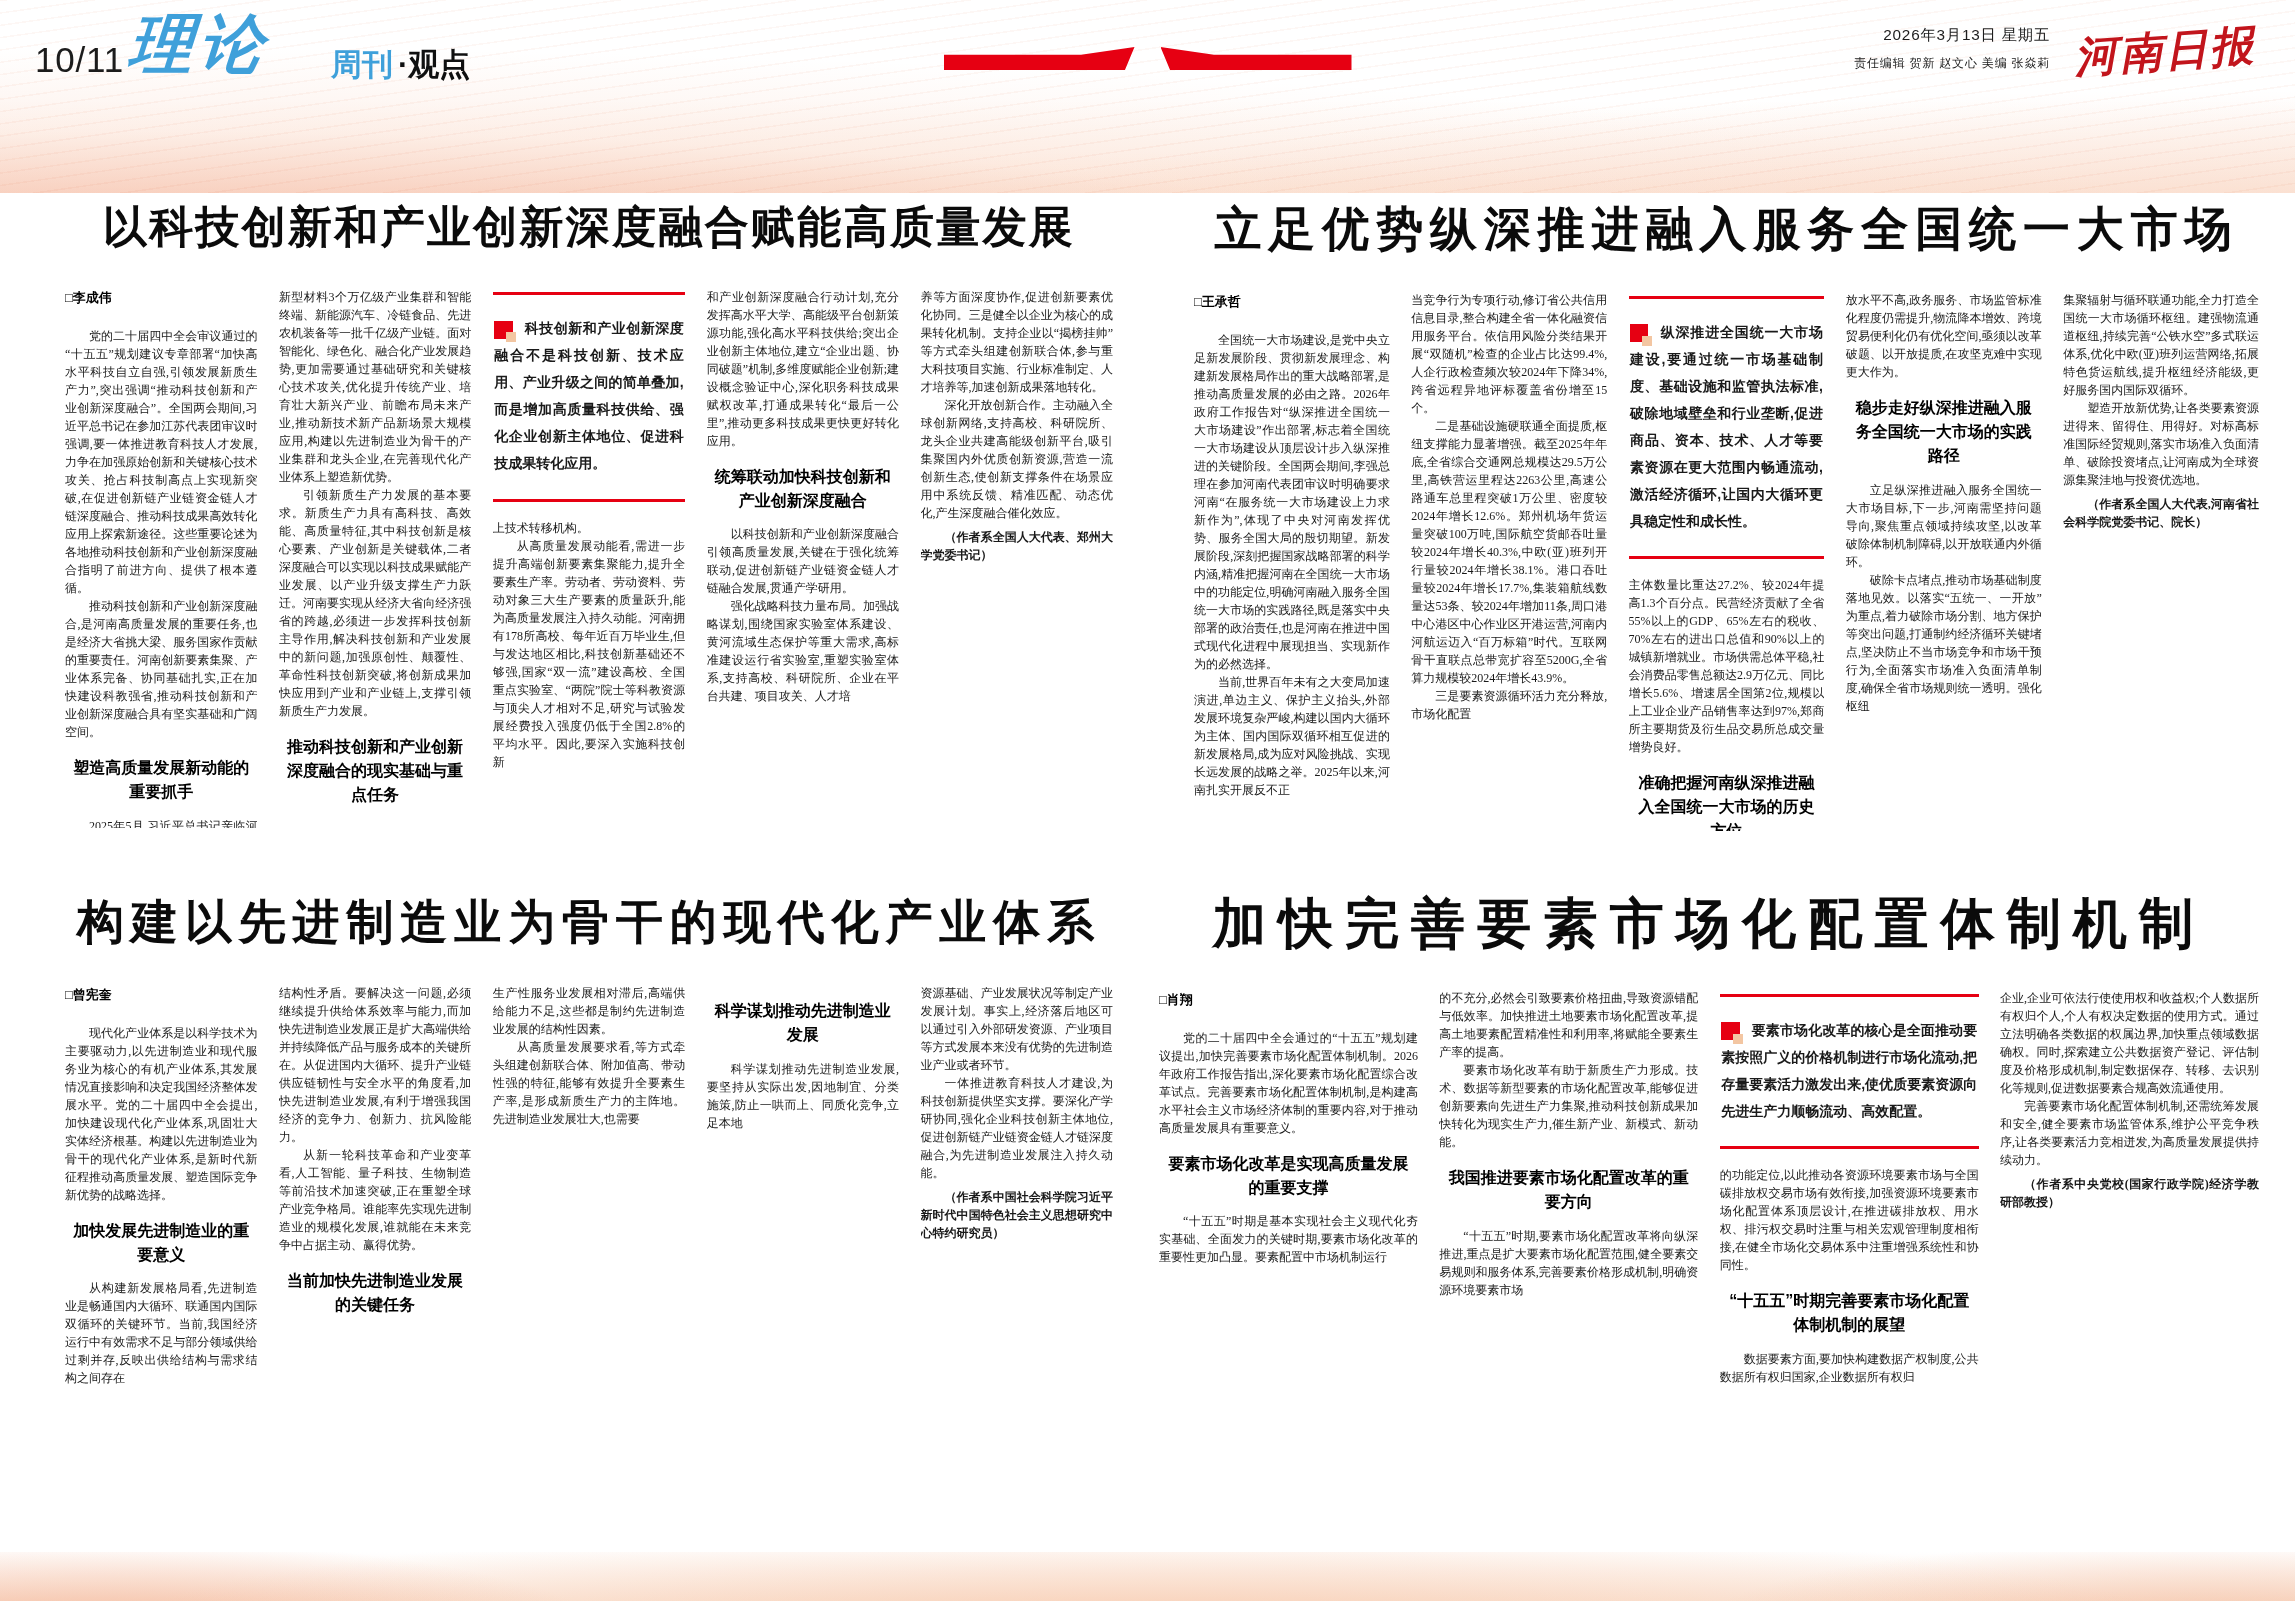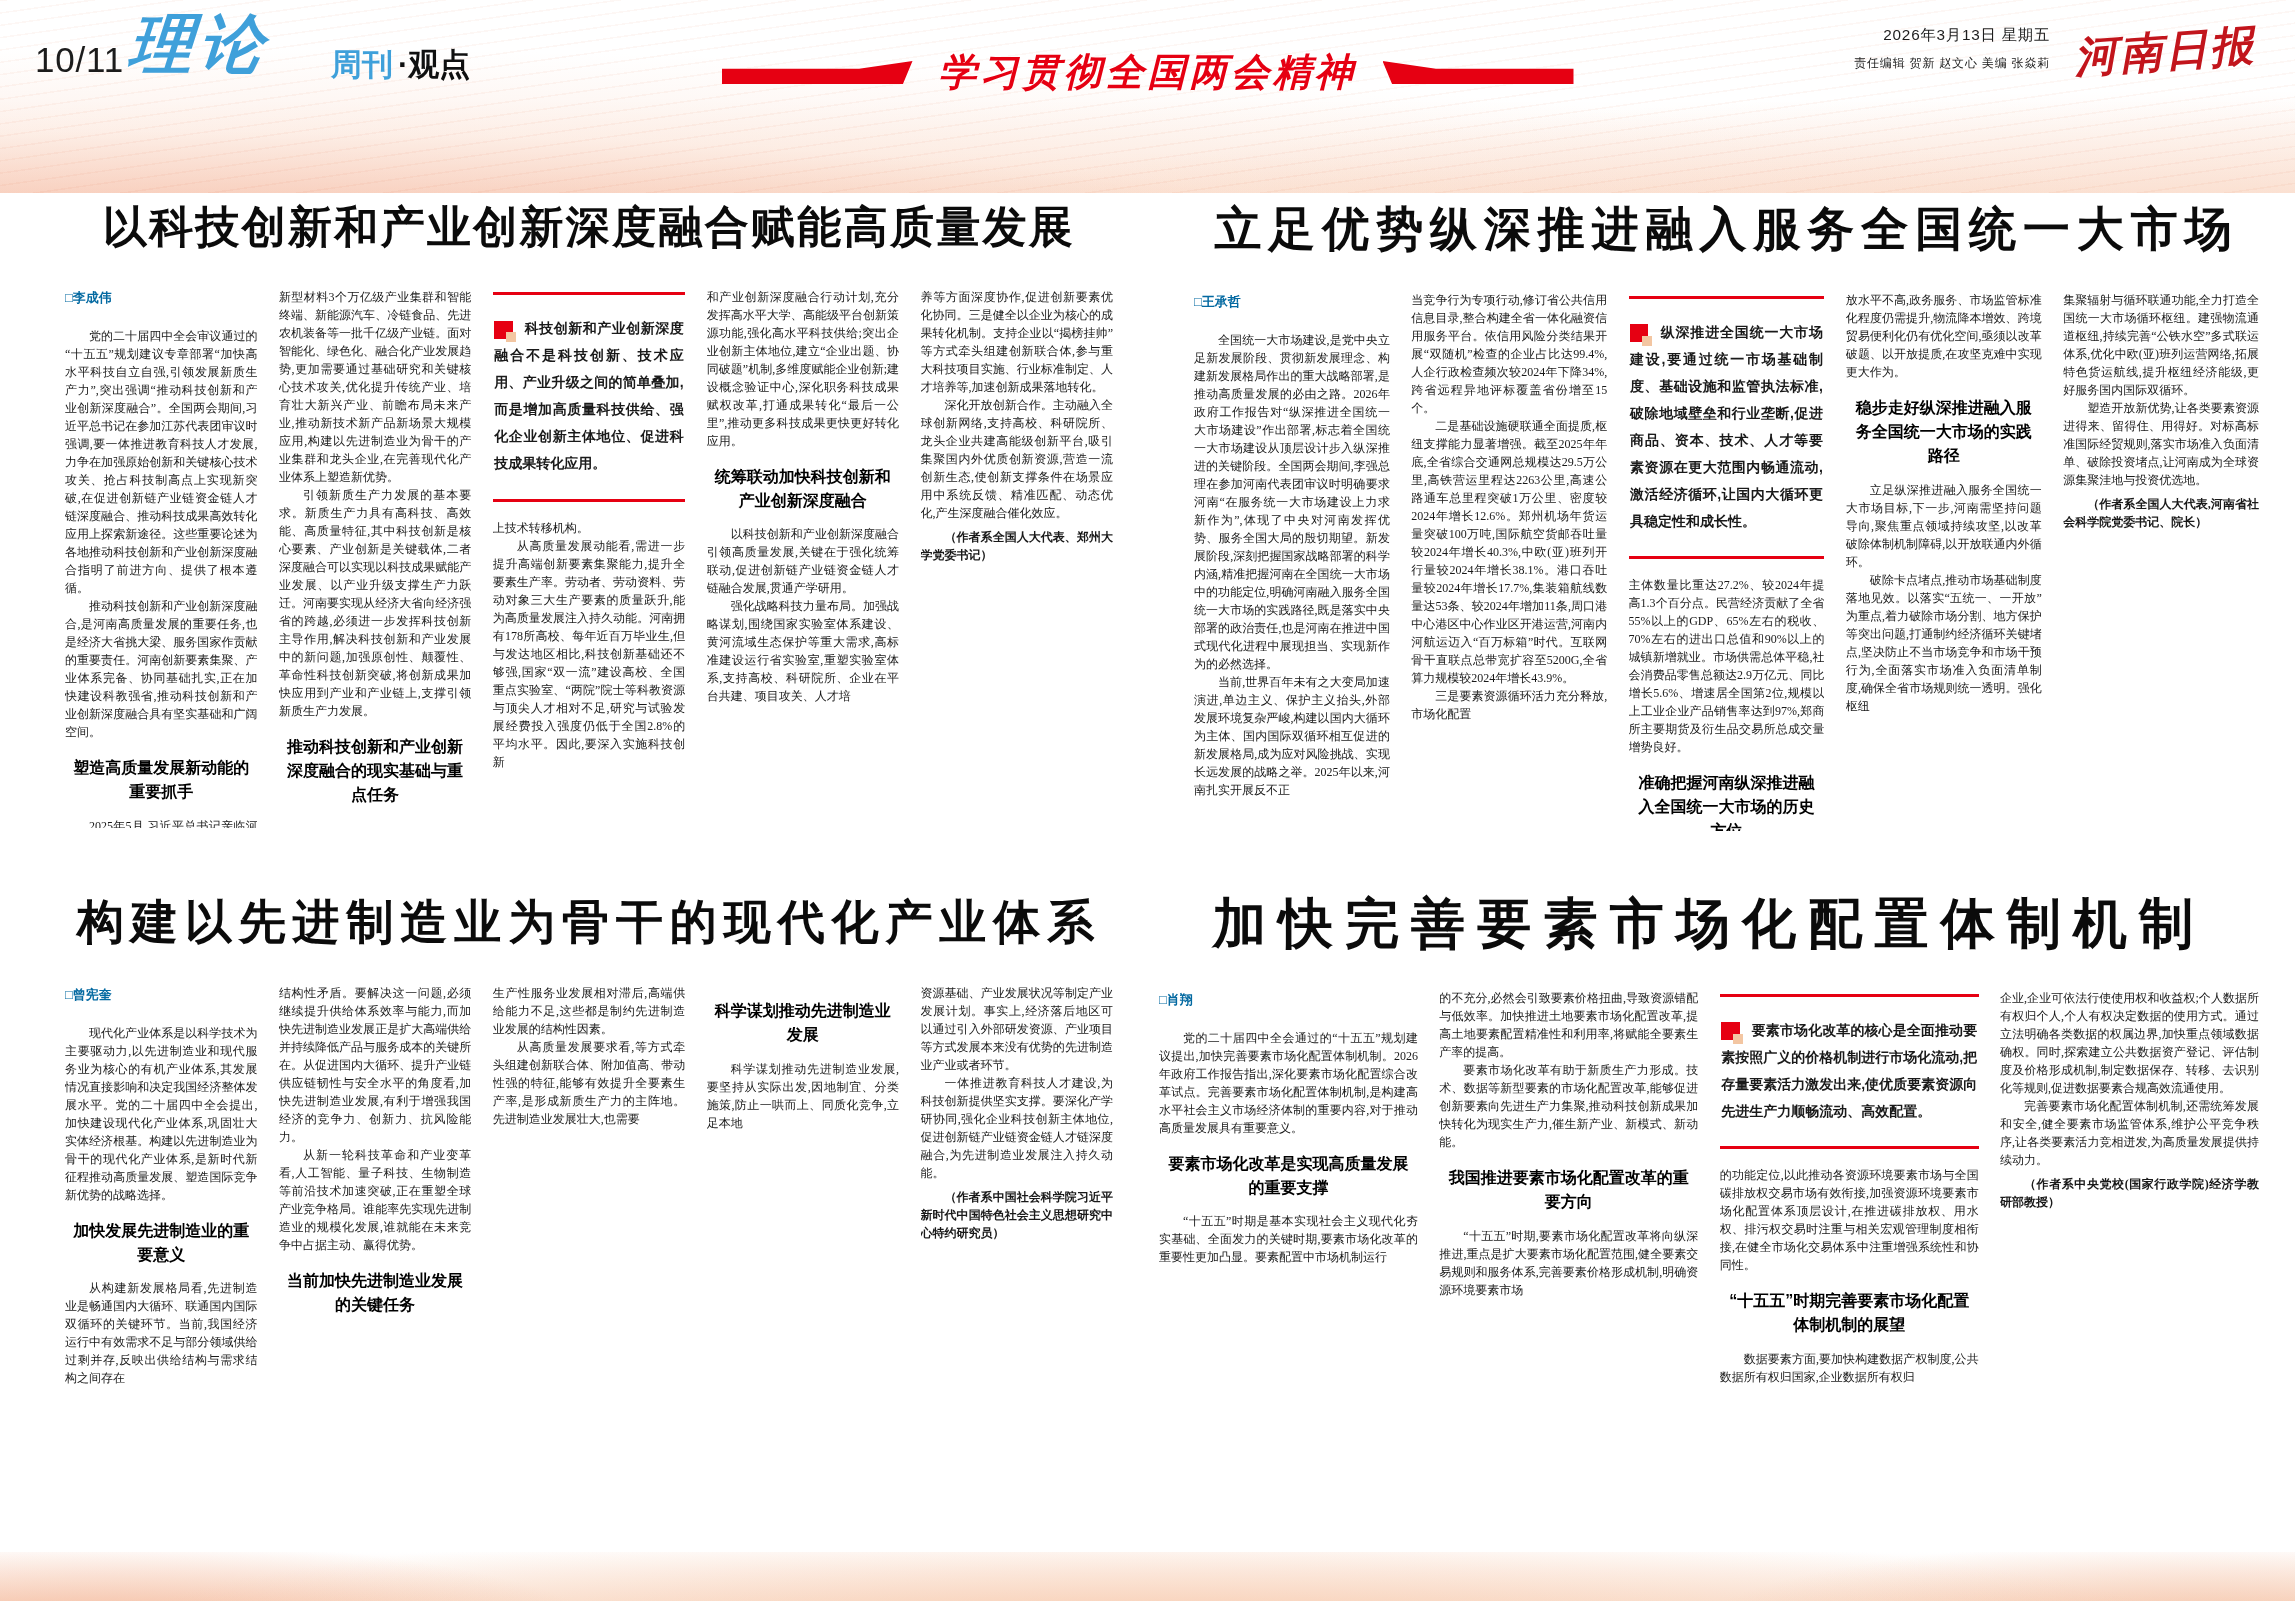--- a/index.html
+++ b/index.html
@@ -78,21 +78,21 @@
     font-size:12px;line-height:18px;color:#191919;text-align:justify;
   }
   #article-0 .col, #article-1 .col{height:540px;}
   #article-2 .col, #article-3 .col{height:583px;}
 
   .col p{margin:0;}
   .col .p{text-indent:2em;}
   .col .pc{text-indent:0;}
   .col .by{
     font-family:"Liberation Sans", sans-serif;
-    font-weight:800;font-size:13px;text-indent:0;margin:1.5px 0 20px;color:#0369a1;
+    font-weight:800;font-size:13px;text-indent:0;margin:1.5px 0 20px;color:#000000;
   }
   .col .h{
     font-family:"Liberation Sans", sans-serif;
     font-size:16px;font-weight:800;text-align:center;text-indent:0;
     line-height:1.5;margin:15.3px 4.6px 12.2px;color:#000;
   }
   .col .attr{text-indent:2em;font-weight:700;margin-top:6.1px;}
 
   .quote{
     border-top:3.1px solid #e60012;border-bottom:3.1px solid #e60012;
@@ -123,21 +123,20 @@
   <div class="lilun">理论</div>
   <div class="zhoukan">周刊</div>
   <div class="guandian">·观点</div>
 
   <div class="dateline">2026年3月13日  星期五</div>
   <div class="staffline">责任编辑 贺新 赵文心  美编 张焱莉</div>
   <div class="paper-logo">河南日报</div>
 
   <div class="banner">
     <div class="banner-shape left"></div>
-    <div class="banner-text">学习贯彻全国两会精神</div>
     <div class="banner-shape right"></div>
   </div>
 
   <div class="article" id="article-0">
     <div class="headline">以科技创新和产业创新深度融合赋能高质量发展</div>
     <div class="cols">
         <div class="col">
           <p class="by">□李成伟</p>
           <p class="p">党的二十届四中全会审议通过的“十五五”规划建议专章部署“加快高水平科技自立自强,引领发展新质生产力”,突出强调“推动科技创新和产业创新深度融合”。全国两会期间,习近平总书记在参加江苏代表团审议时强调,要一体推进教育科技人才发展,力争在加强原始创新和关键核心技术攻关、抢占科技制高点上实现新突破,在促进创新链产业链资金链人才链深度融合、推动科技成果高效转化应用上探索新途径。这些重要论述为各地推动科技创新和产业创新深度融合指明了前进方向、提供了根本遵循。</p>
           <p class="p">推动科技创新和产业创新深度融合,是河南高质量发展的重要任务,也是经济大省挑大梁、服务国家作贡献的重要责任。河南创新要素集聚、产业体系完备、协同基础扎实,正在加快建设科教强省,推动科技创新和产业创新深度融合具有坚实基础和广阔空间。</p>

